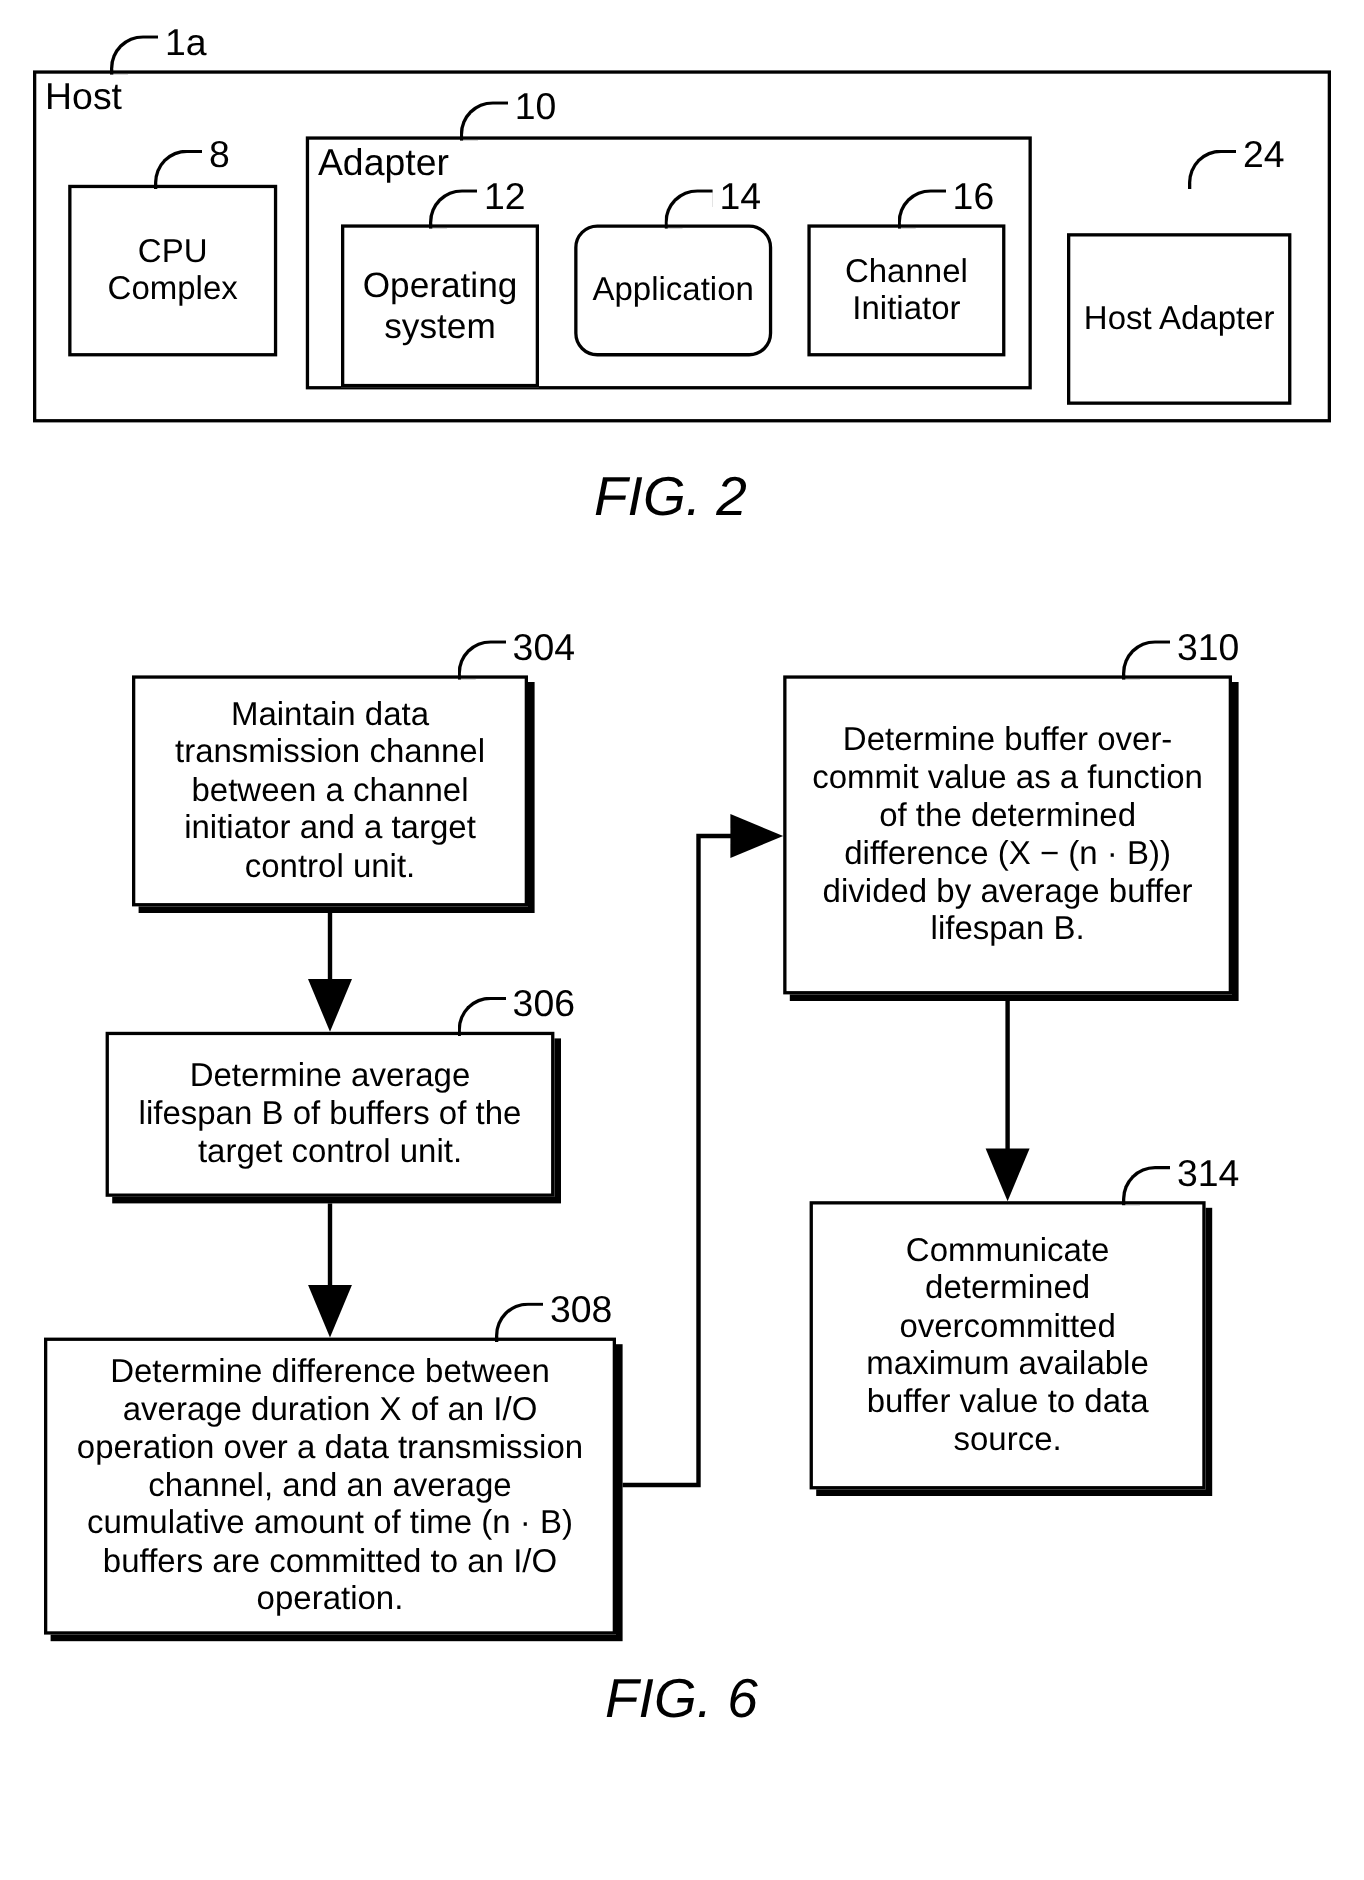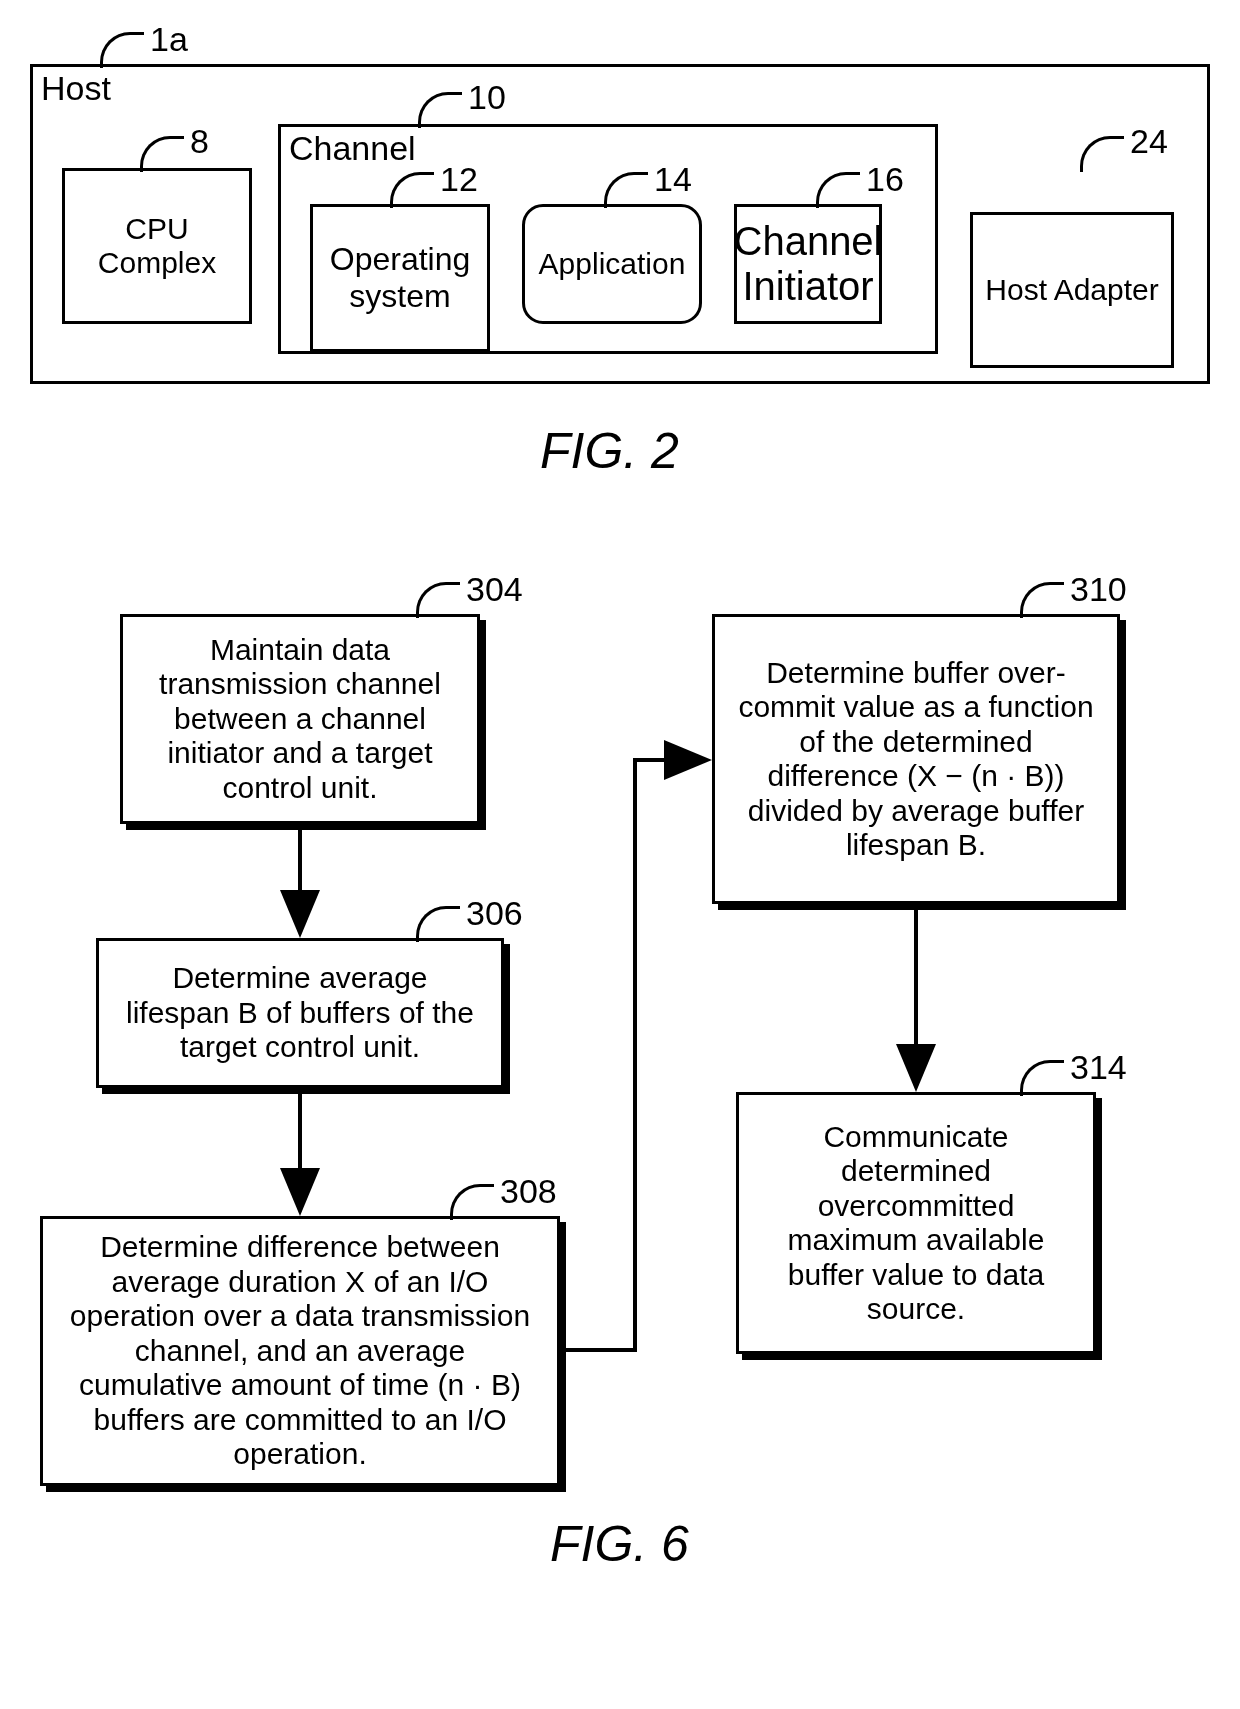--- a/index.html
+++ b/index.html
@@ -82,38 +82,38 @@
   <div class="tick" style="left:80px; top:12px;"></div>
   <div class="refnum" style="left:130px; top:0px;">1a</div>
 
   <div class="box centered" style="left:42px; top:148px; width:190px; height:156px; font-size:30px;">
     <span>CPU Complex</span>
   </div>
   <div class="tick" style="left:120px; top:116px;"></div>
   <div class="refnum" style="left:170px; top:102px;">8</div>
 
   <div class="box" style="left:258px; top:104px; width:660px; height:230px;">
-    <span class="label-tl">Channel</span>
+    <span class="label-tl">Adapter</span>
   </div>
   <div class="tick" style="left:398px; top:72px;"></div>
   <div class="refnum" style="left:448px; top:58px;">10</div>
 
   <div class="box centered" style="left:290px; top:184px; width:180px; height:148px; font-size:32px;">
     <span>Operating system</span>
   </div>
   <div class="tick" style="left:370px; top:152px;"></div>
   <div class="refnum" style="left:420px; top:140px;">12</div>
 
   <div class="box centered" style="left:502px; top:184px; width:180px; height:120px; font-size:30px;border-radius:21px;">
     <span>Application</span>
   </div>
   <div class="tick" style="left:584px; top:152px;"></div>
   <div class="refnum" style="left:634px; top:140px;">14</div>
 
-  <div class="box centered" style="left:714px; top:184px; width:148px; height:120px; font-size:40px;align-items:center;">
+  <div class="box centered" style="left:714px; top:184px; width:180px; height:120px; font-size:30px;align-items:center;">
     <span>Channel Initiator</span>
   </div>
   <div class="tick" style="left:796px; top:152px;"></div>
   <div class="refnum" style="left:846px; top:140px;">16</div>
 
   <div class="box centered" style="left:950px; top:148px; width:204px; height:156px; font-size:30px;margin-top:44px;">
     <span>Host Adapter</span>
   </div>
   <div class="tick" style="left:1060px; top:116px;"></div>
   <div class="refnum" style="left:1110px; top:102px;">24</div>

